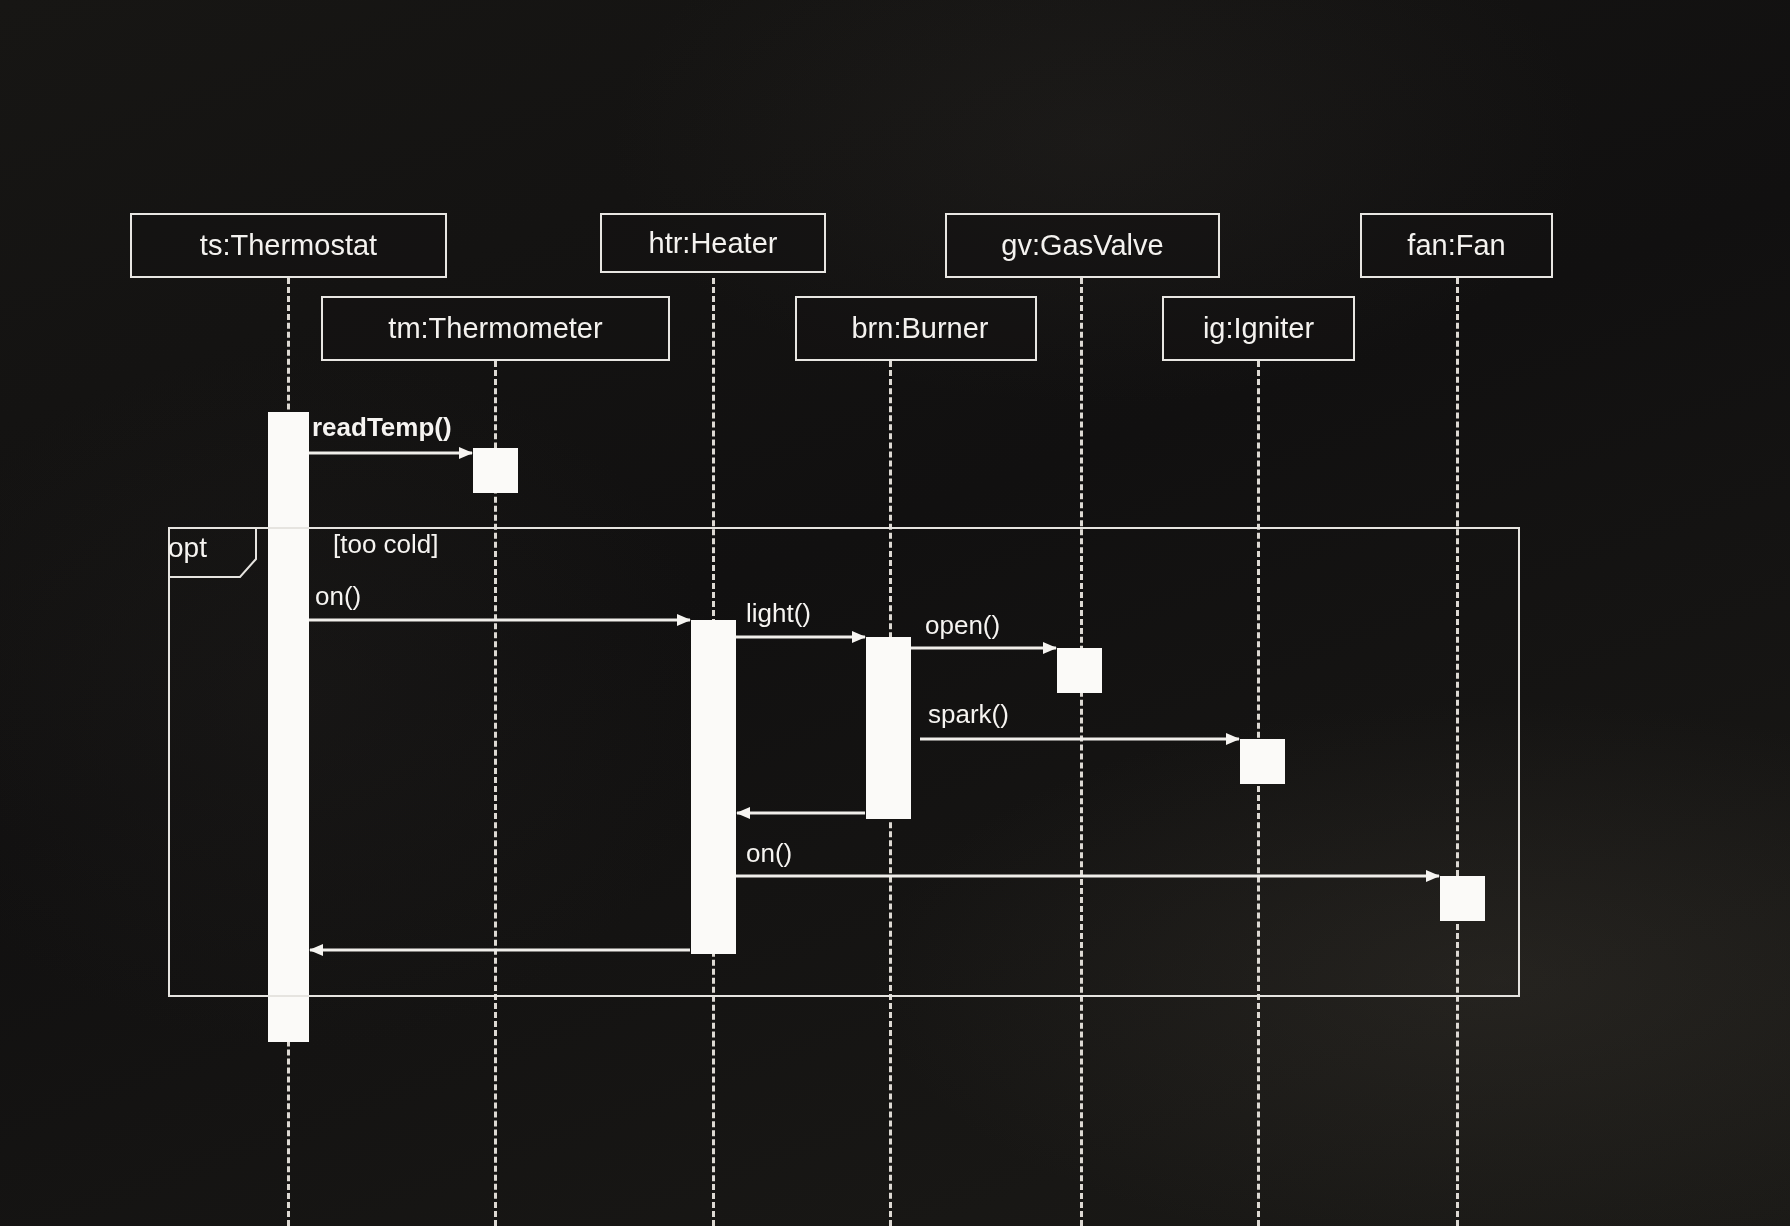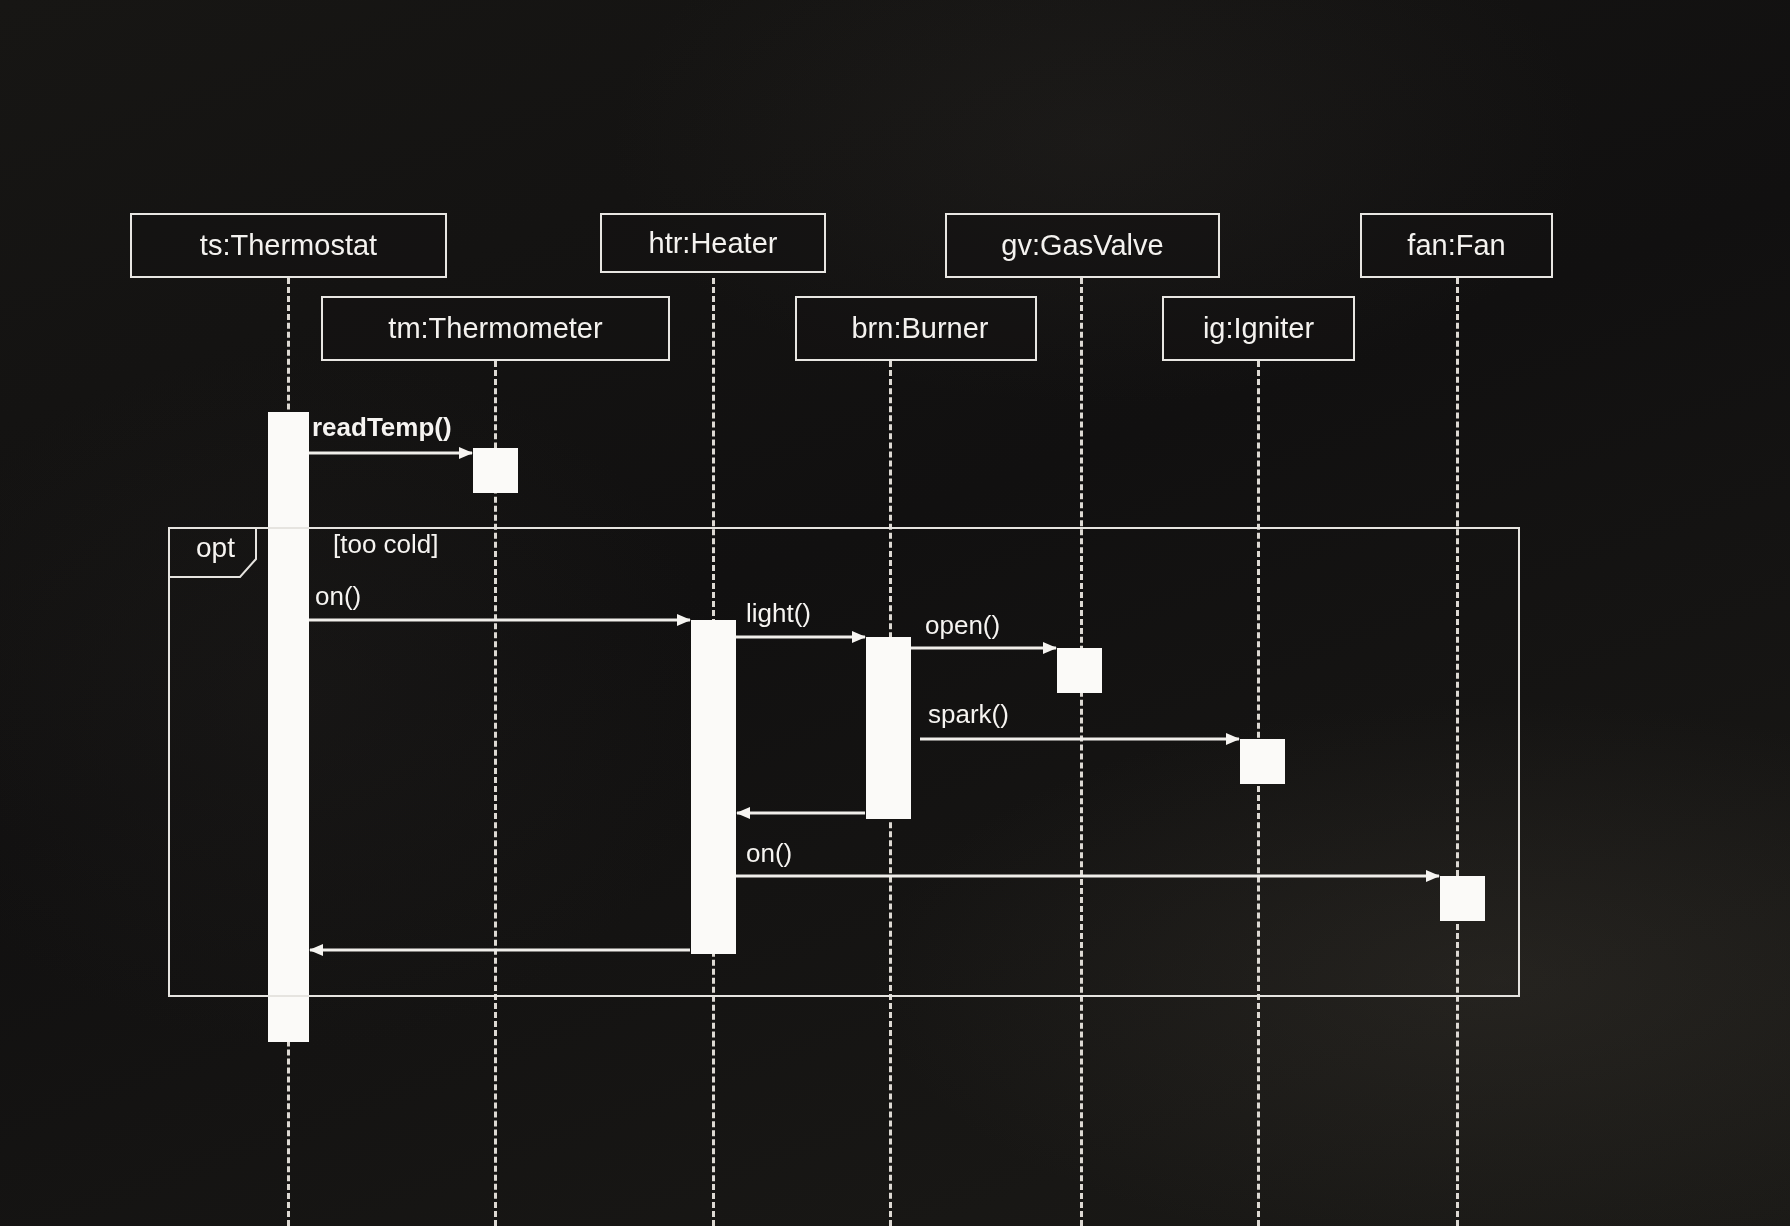--- a/index.html
+++ b/index.html
@@ -59,21 +59,21 @@
   .frame {
     position: absolute;
     border: 2px solid #e6e4e0;
   }
   .frame-tab {
     position: absolute;
     color: #f6f4f1;
     font-size: 28px;
     display: flex;
     align-items: center;
-    padding-left: 28px;
+    padding-left: 0;
   }
   .frame-tab svg { position: absolute; left: 0; top: 0; }
   .frame-tab span { position: relative; z-index: 2; }
   svg.arrows {
     position: absolute;
     left: 0; top: 0;
     width: 1790px; height: 1226px;
     pointer-events: none;
   }
 </style>

